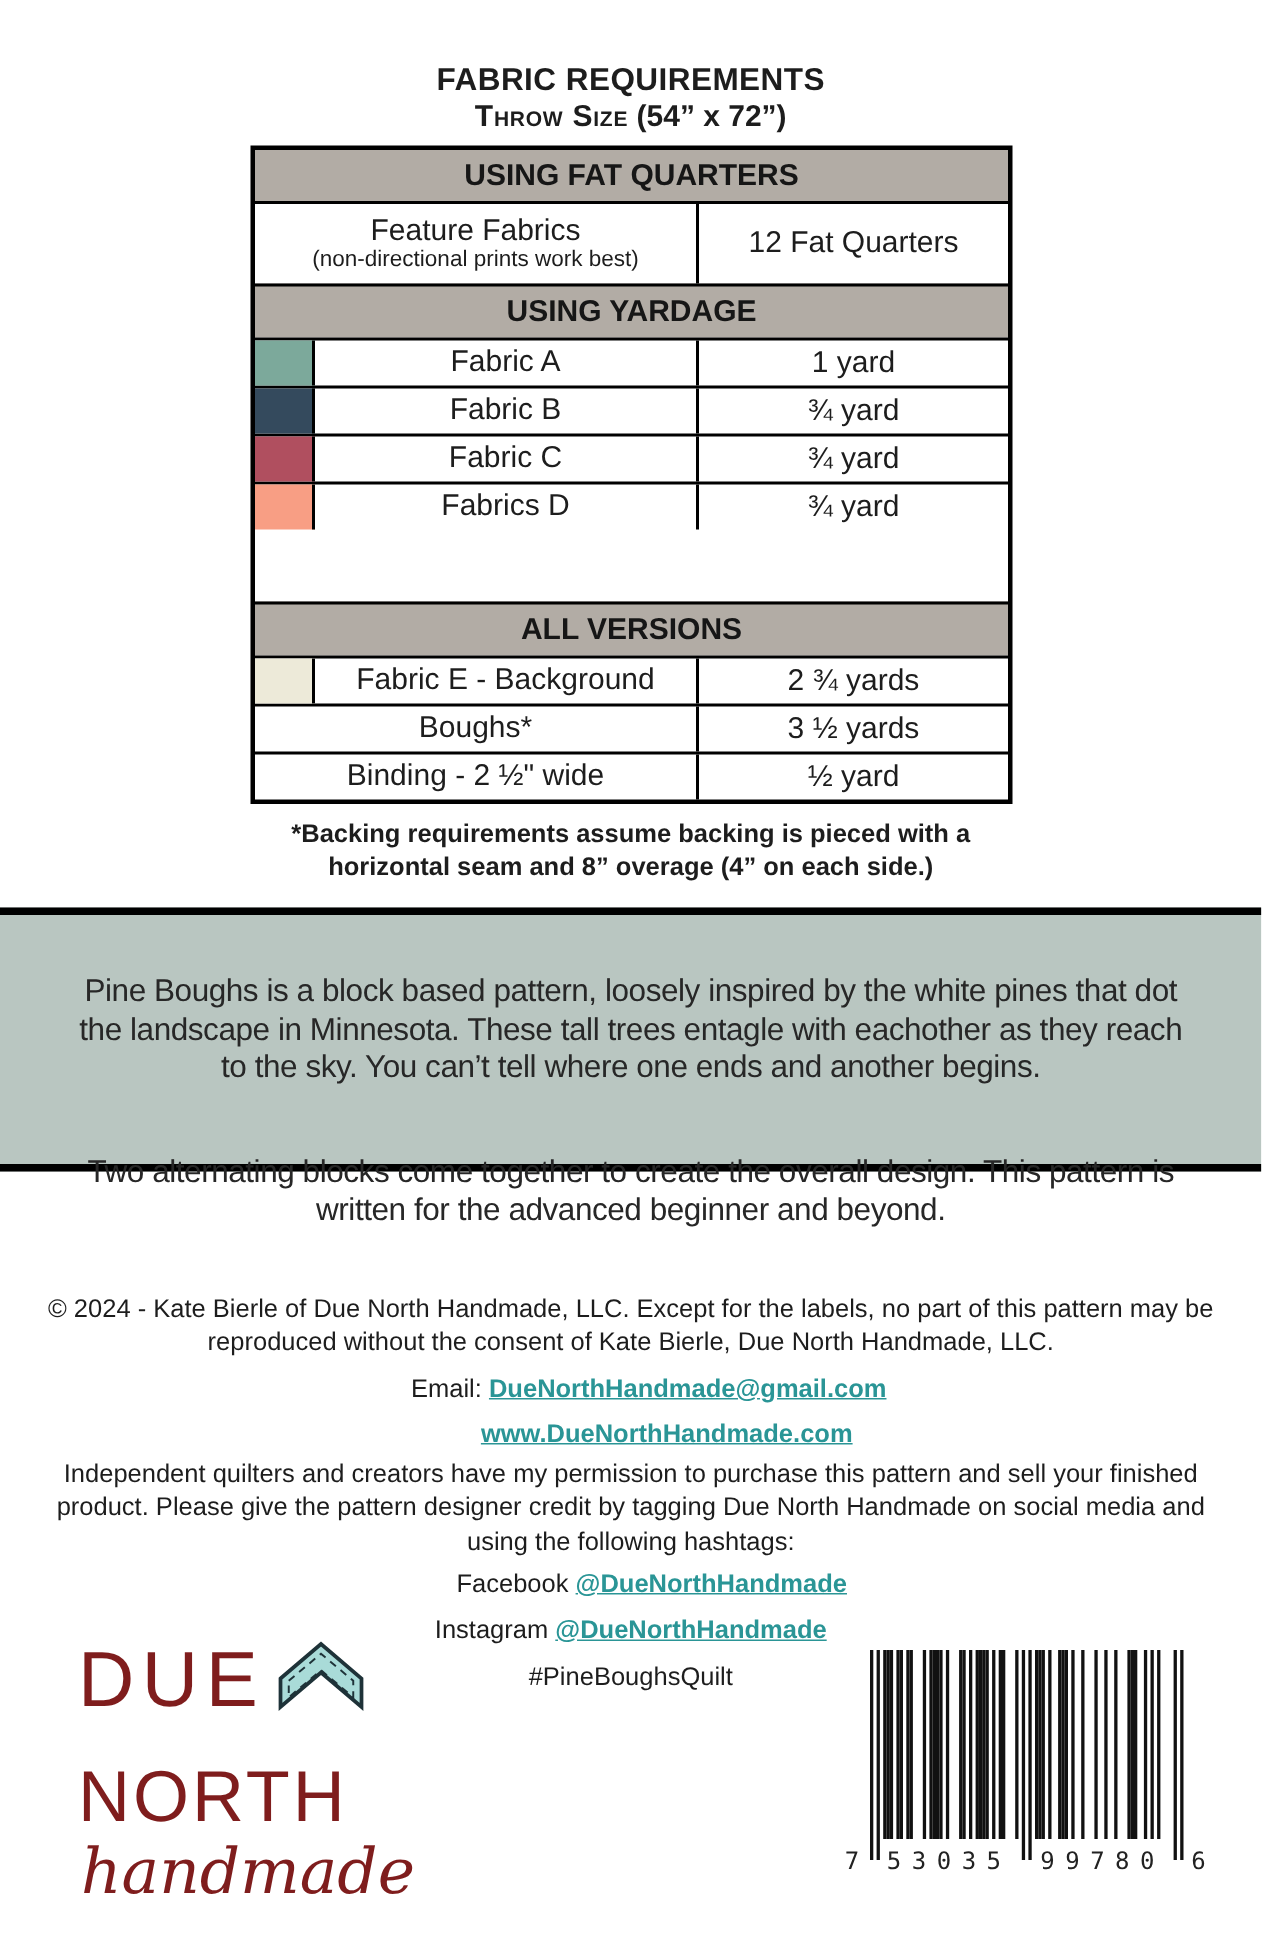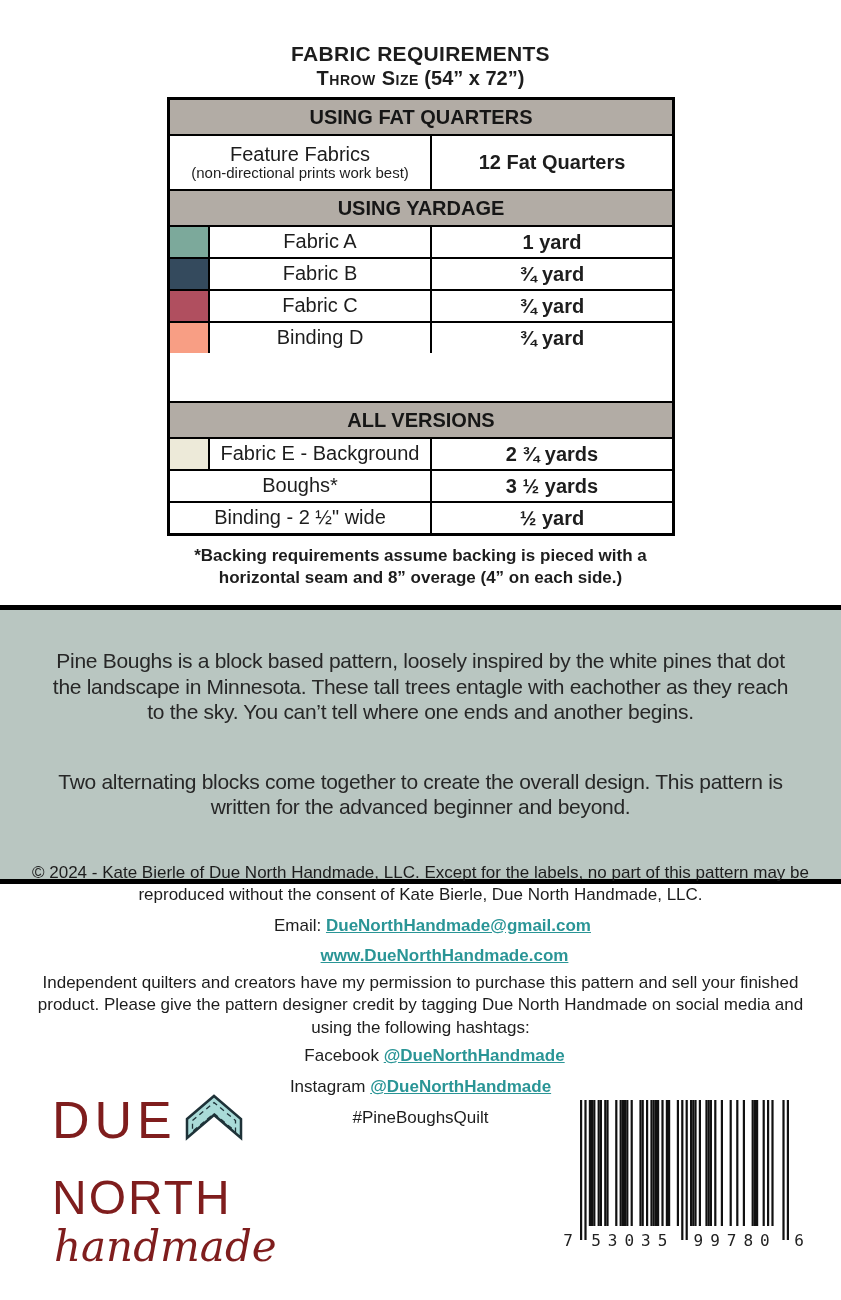--- a/index.html
+++ b/index.html
@@ -20,27 +20,27 @@
   .trow{display:flex;height:30px;border-top:2px solid #000;align-items:stretch;}
   .trow:first-child{border-top:none;}
   .trow.tall{height:53px;}
   .trow.section{height:34px;}
   .seclabel{flex:1;display:flex;align-items:center;justify-content:center;
     font-weight:bold;font-size:20px;color:#161616;}
   .cell{display:flex;align-items:center;justify-content:center;font-size:20px;box-sizing:border-box;}
   .cell-swatch{width:40px;border-right:2px solid #000;}
   .cell-label{flex:1;flex-direction:column;line-height:1.08;}
   .cell-label .sub{font-size:15px;}
-  .cell-value{width:242px;border-left:2px solid #000;font-weight:bold;}
+  .cell-value{width:208px;border-left:2px solid #000;}
   
   .note{position:absolute;top:545px;left:0;right:0;text-align:center;
     font-weight:bold;font-size:17px;line-height:1.28;}
   .note-inner{max-width:490px;margin:0 auto;}
   
-  .descbox{position:absolute;top:605px;left:0;width:841px;height:279px;box-sizing:border-box;
+  .descbox{position:absolute;top:605px;left:0;width:841px;height:176px;box-sizing:border-box;
     border-top:5px solid #000;border-bottom:5px solid #000;}
   .descbox p{max-width:745px;margin:0 auto;text-align:center;font-size:21px;
     line-height:1.22;color:#272727;letter-spacing:-.3px;}
   .descbox p.p1{padding-top:38px;}
   .descbox p.p2{padding-top:44px;}
   
   .fline{position:absolute;left:0;right:0;text-align:center;font-size:17px;line-height:1.32;}
   .copyright{top:862px;}
   .copyright .inner{max-width:780px;margin:0 auto;}
   .email-line{top:915px;margin-left:24px;}
@@ -103,21 +103,21 @@
       <div class="trow">
         <div class="cell cell-swatch" style="background: rgb(176, 79, 95);"></div>
         <div class="cell cell-label">
           <div>Fabric C</div>
         </div>
         <div class="cell cell-value">¾ yard</div>
       </div>
       <div class="trow">
         <div class="cell cell-swatch" style="background: rgb(248, 158, 132);"></div>
         <div class="cell cell-label">
-          <div>Binding D</div>
+          <div>Fabrics D</div>
         </div>
         <div class="cell cell-value">¾ yard</div>
       </div>
       <div class="trow section" style="background: rgb(178, 172, 165); margin-top: 48px;">
         <div class="seclabel">ALL VERSIONS</div>
       </div>
       <div class="trow">
         <div class="cell cell-swatch" style="background: rgb(237, 234, 217);"></div>
         <div class="cell cell-label">
           <div>Fabric E - Background</div>

